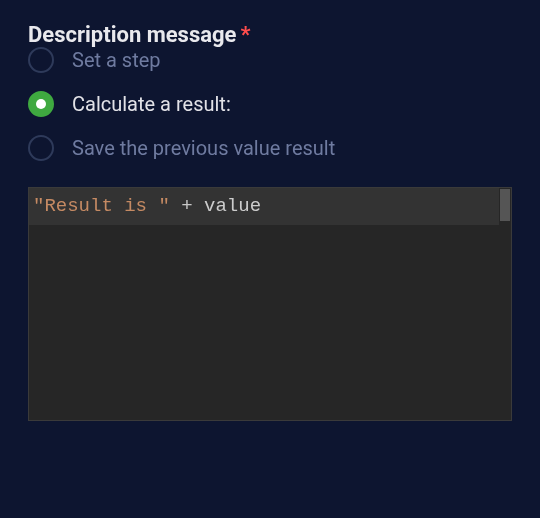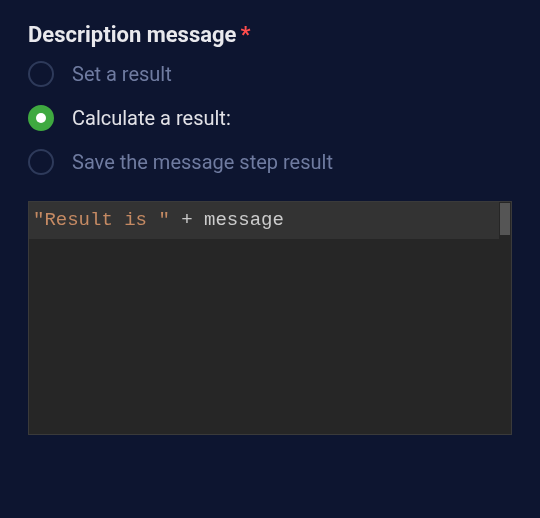--- a/index.html
+++ b/index.html
@@ -8,21 +8,20 @@
       font-family: -apple-system, BlinkMacSystemFont, "Segoe UI", Roboto, Helvetica, Arial, sans-serif;
       width: 540px;
       height: 518px;
       padding: 22px 28px;
       color: #e6e6ea;
     }
     .field-label {
       font-size: 22px;
       font-weight: 700;
       color: #e9e9ed;
-      margin-bottom: 14px;
     }
     .required {
       color: #ff4d4d;
       font-weight: 700;
       margin-left: 4px;
     }
     .radio-group {
       display: flex;
       flex-direction: column;
       gap: 18px;
@@ -109,33 +108,33 @@
 <body>
 
 <div class="field-label">
   <span>Description message</span><span class="required">*</span>
 </div>
 
 <div class="radio-group">
 
   <div class="radio-option">
     <span id="radio-set" class="radio-circle"></span>
-    <span class="radio-label">Set a result</span>
+    <span class="radio-label">Set a step</span>
   </div>
 
   <div class="radio-option active">
     <span id="radio-calc" class="radio-circle selected"></span>
     <span class="radio-label">Calculate a result:</span>
   </div>
 
   <div class="radio-option">
     <span id="radio-save" class="radio-circle"></span>
-    <span class="radio-label">Save the message step result</span>
+    <span class="radio-label">Save the previous value result</span>
   </div>
 
 </div>
 
 <div class="code-editor">
   <div class="code-content">
-    <div class="code-line"><span class="tok-string">"Result is "</span><span class="tok-op"> + </span><span class="tok-id">message</span></div>
+    <div class="code-line"><span class="tok-string">"Result is "</span><span class="tok-op"> + </span><span class="tok-id">value</span></div>
   </div>
   <div class="code-scrollbar"></div>
 </div>
 
 </body></html>

